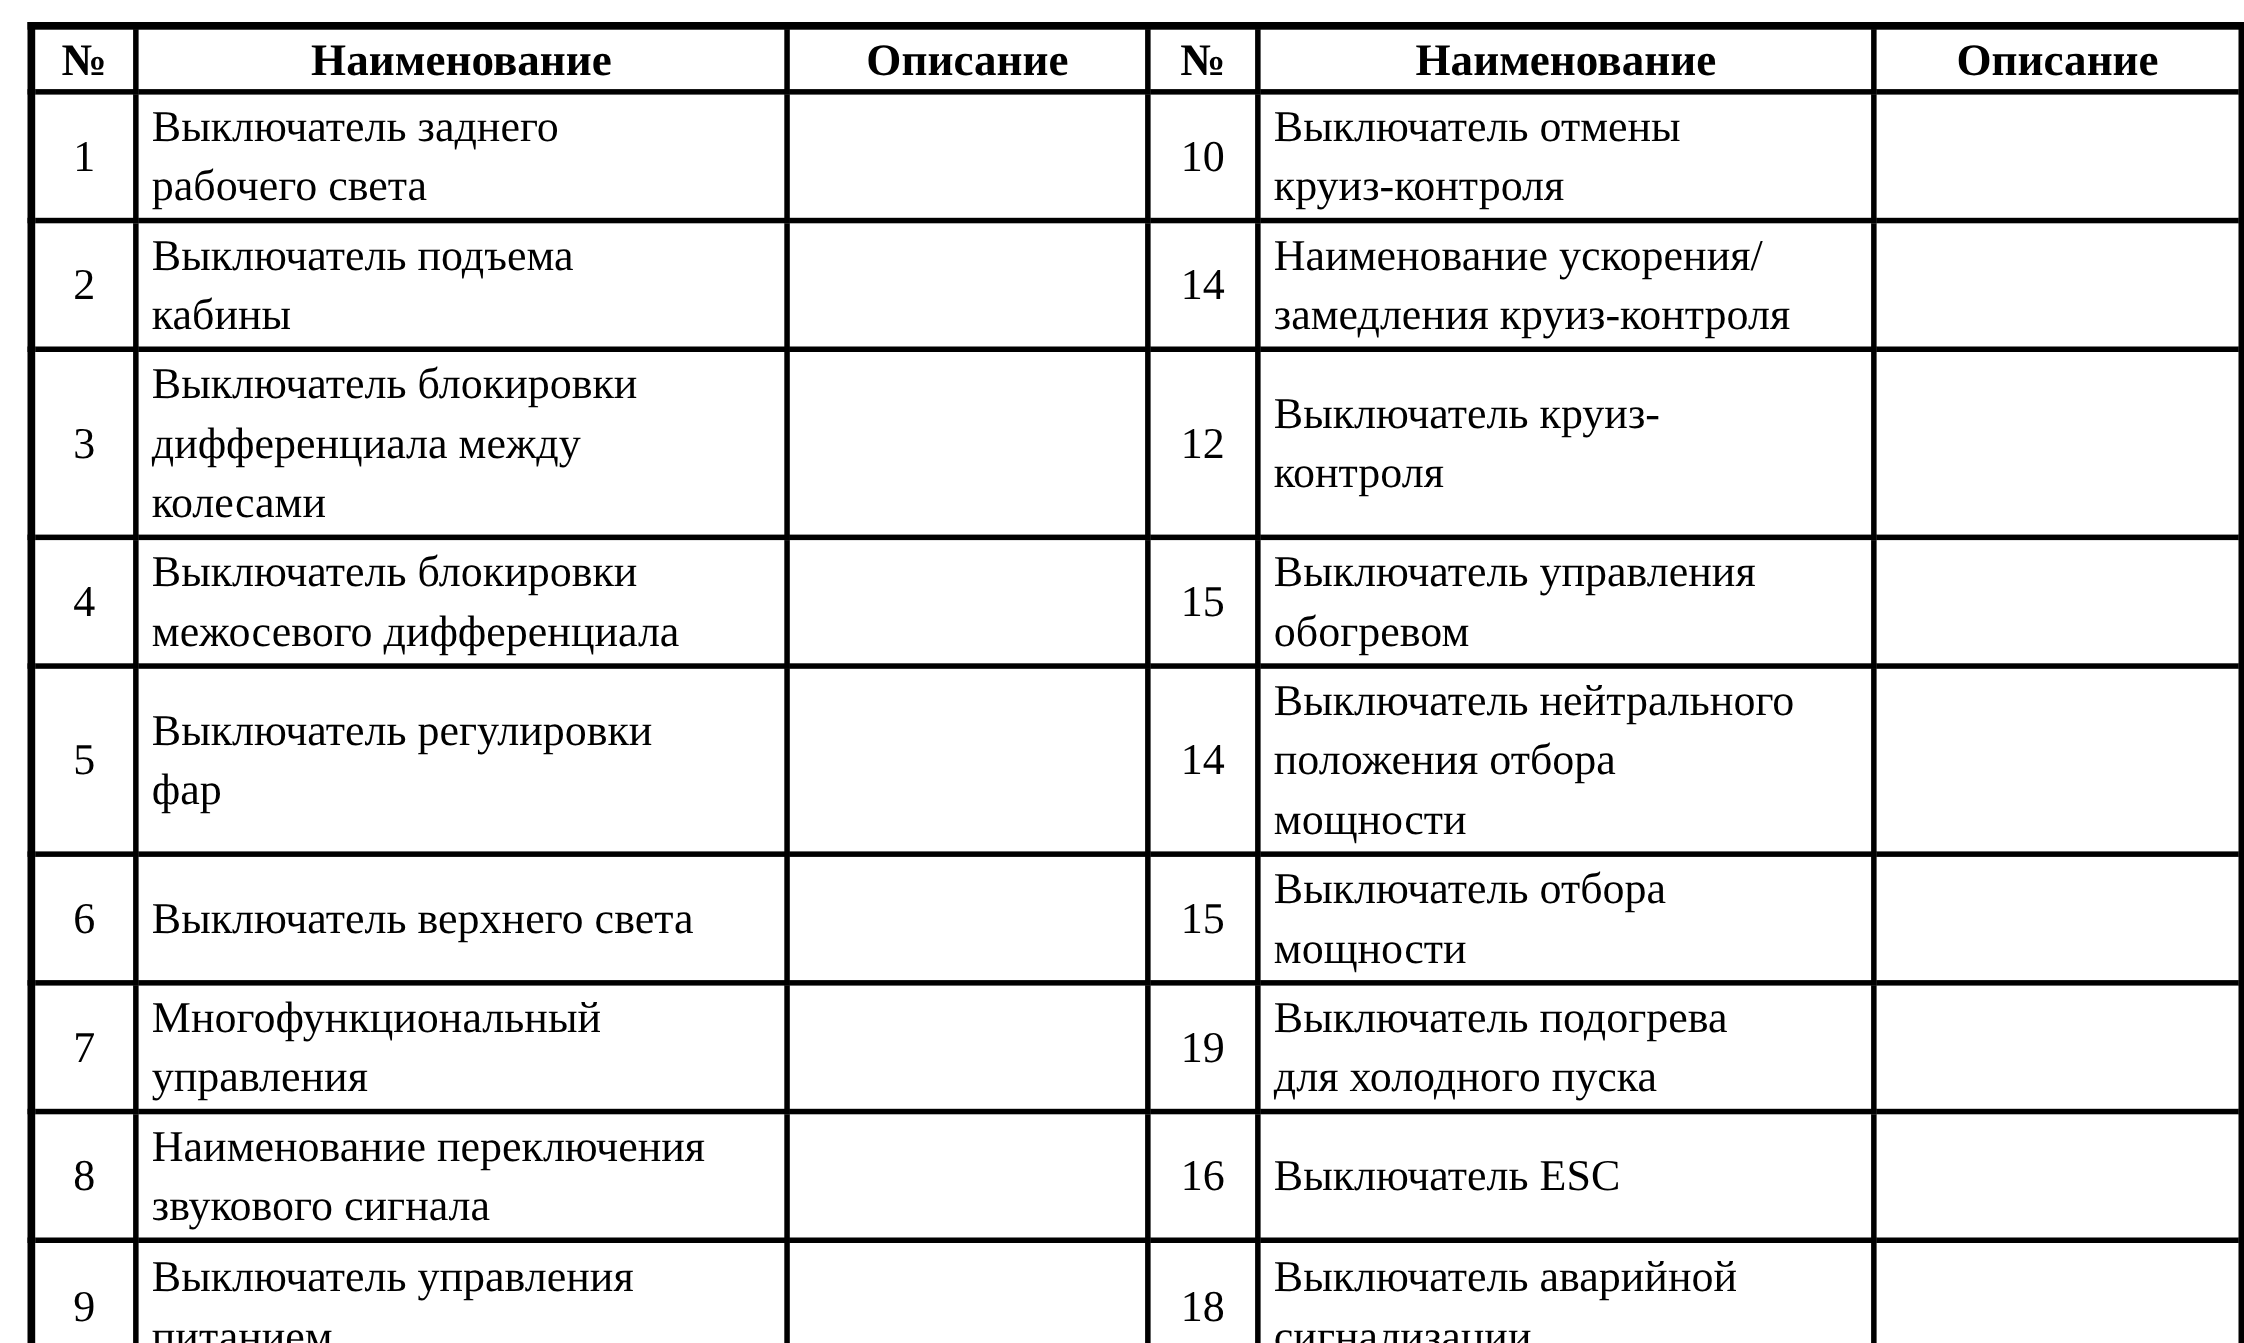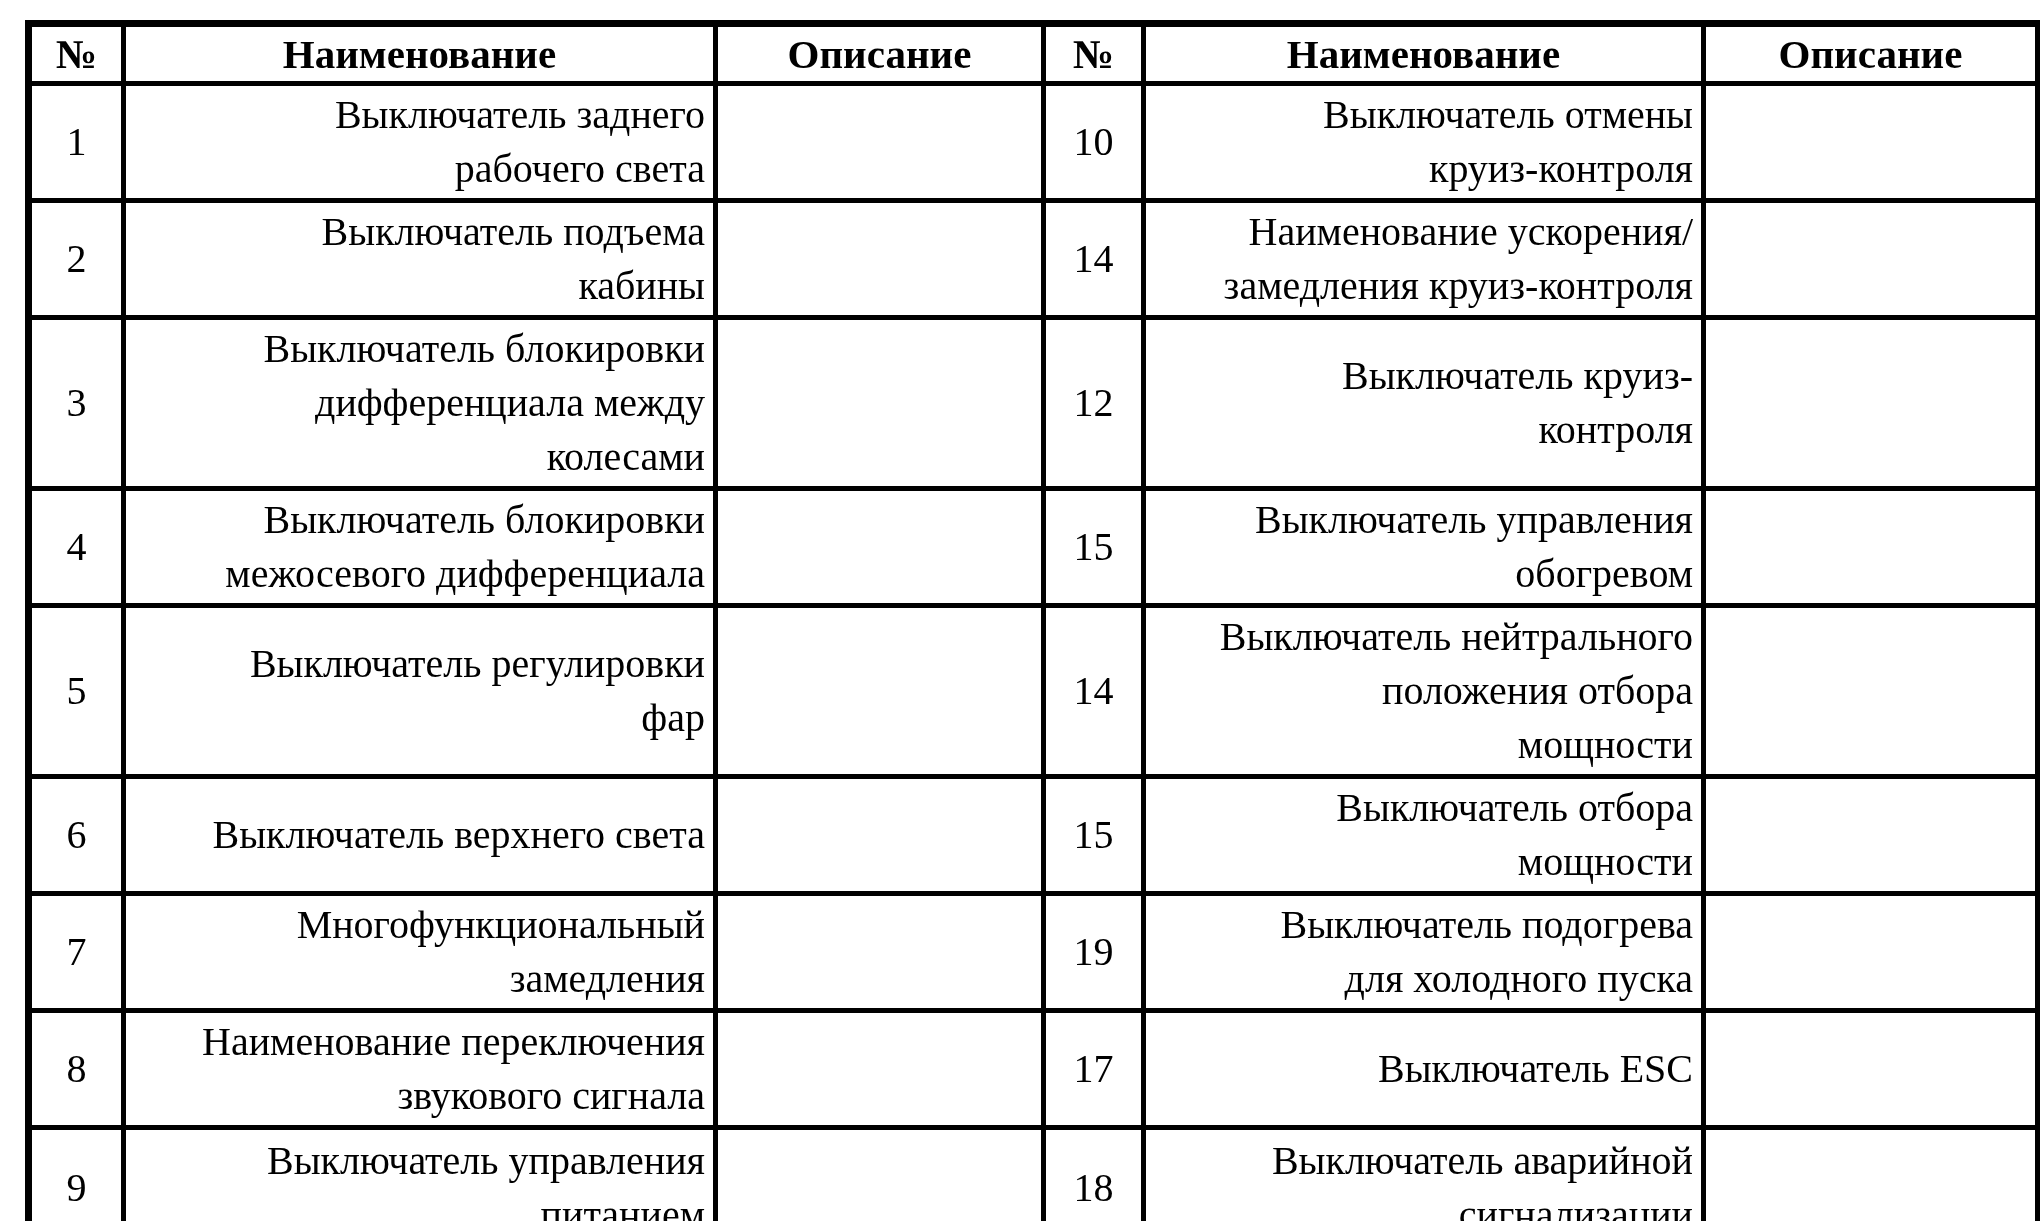--- a/index.html
+++ b/index.html
@@ -38,21 +38,21 @@
   }
   .doc-table td {
     padding: 0;
     vertical-align: middle;
     overflow: hidden;
   }
   .doc-table td.num {
     text-align: center;
   }
   .doc-table td.name {
-    text-align: right;
+    text-align: left;
     padding: 2px 8px 2px 12px;
     white-space: pre-line;
   }
   .doc-table td.desc {
     padding: 0;
   }
   
   tr.hdr { height: 57px; }
   tr.r1  { height: 114px; }
   tr.r2  { height: 111px; }
@@ -149,34 +149,34 @@
       <td class="desc"></td>
       <td class="num">15</td>
       <td class="name">Выключатель отбора
 мощности</td>
       <td class="desc"></td>
     </tr>
 
     <tr class="r7">
       <td class="num">7</td>
       <td class="name">Многофункциональный
-замедления</td>
+управления</td>
       <td class="desc"></td>
       <td class="num">19</td>
       <td class="name">Выключатель подогрева
 для холодного пуска</td>
       <td class="desc"></td>
     </tr>
 
     <tr class="r8">
       <td class="num">8</td>
       <td class="name">Наименование переключения
 звукового сигнала</td>
       <td class="desc"></td>
-      <td class="num">17</td>
+      <td class="num">16</td>
       <td class="name">Выключатель ESC</td>
       <td class="desc"></td>
     </tr>
 
     <tr class="r9">
       <td class="num">9</td>
       <td class="name">Выключатель управления
 питанием</td>
       <td class="desc"></td>
       <td class="num">18</td>

